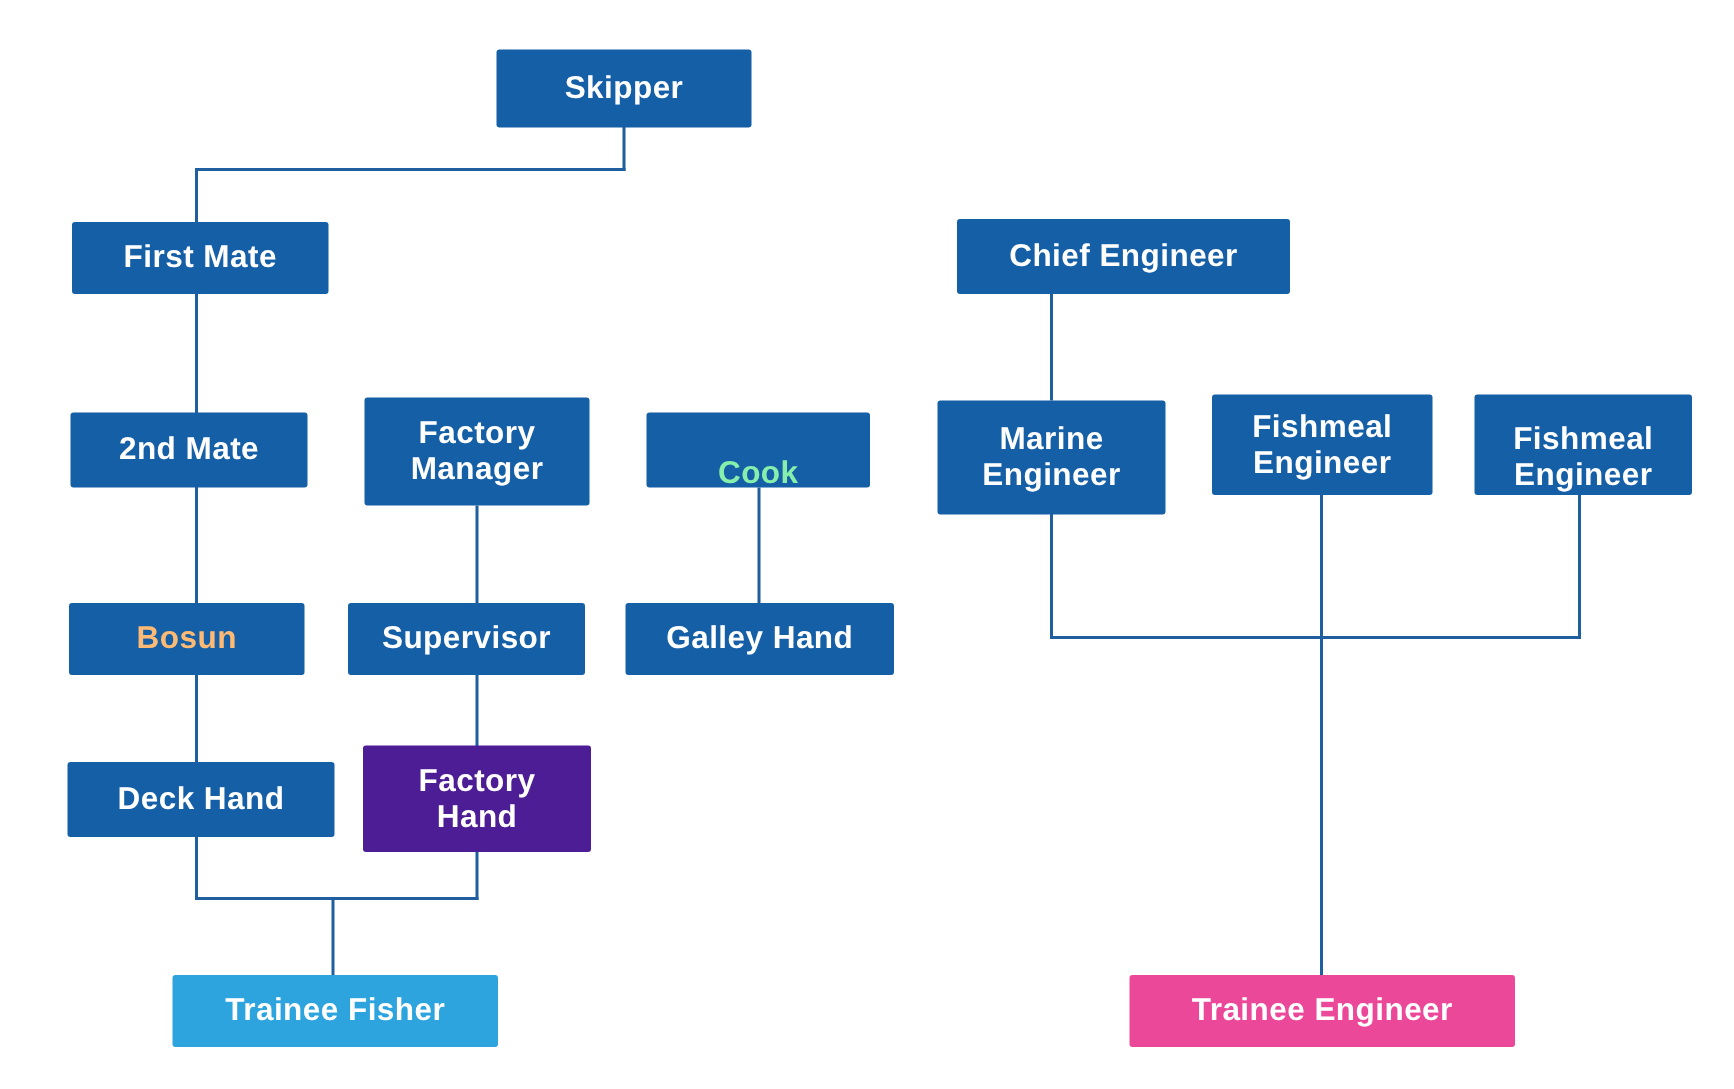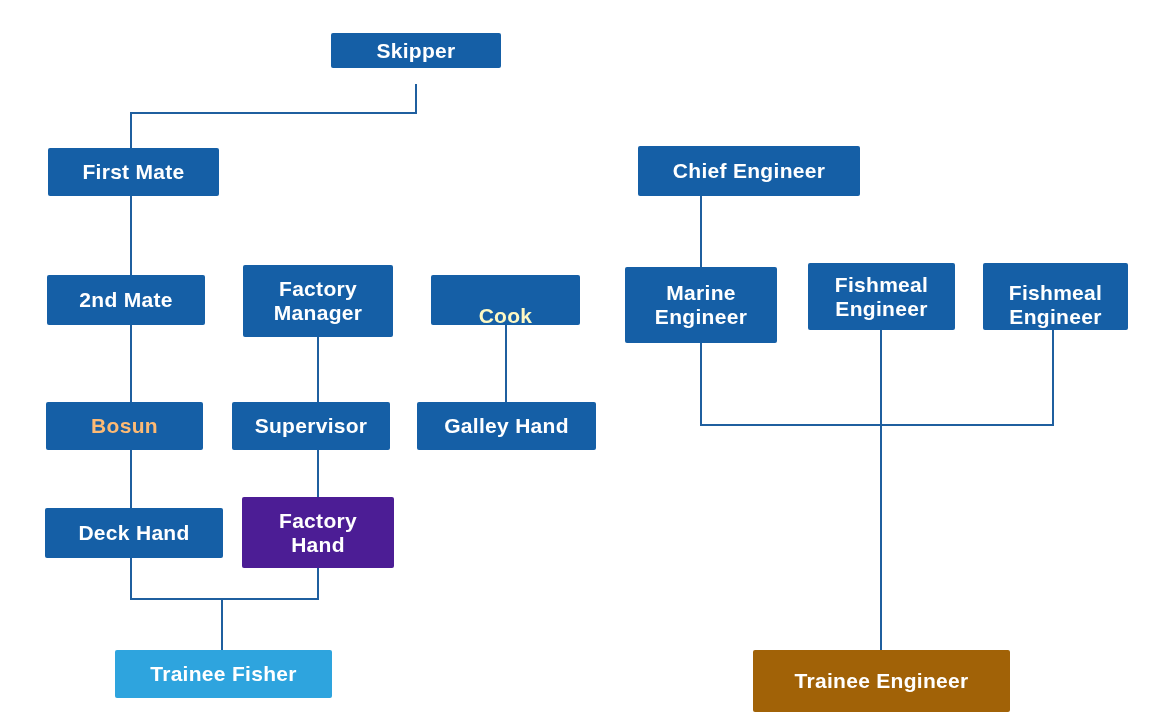--- a/index.html
+++ b/index.html
@@ -52,37 +52,37 @@
       <div class="connector" style="left: 130px; top: 598px; width: 189px; height: 2px; background: rgb(31, 95, 159);"></div>
       <div class="connector" style="left: 221px; top: 598px; width: 2px; height: 52px; background: rgb(31, 95, 159);"></div>
       <div class="connector" style="left: 505px; top: 325px; width: 2px; height: 77px; background: rgb(31, 95, 159);"></div>
       <div class="connector" style="left: 700px; top: 196px; width: 2px; height: 71px; background: rgb(31, 95, 159);"></div>
       <div class="connector" style="left: 700px; top: 331px; width: 2px; height: 95px; background: rgb(31, 95, 159);"></div>
       <div class="connector" style="left: 1052px; top: 330px; width: 2px; height: 96px; background: rgb(31, 95, 159);"></div>
       <div class="connector" style="left: 700px; top: 424px; width: 354px; height: 2px; background: rgb(31, 95, 159);"></div>
       <div class="connector" style="left: 880px; top: 330px; width: 2px; height: 320px; background: rgb(31, 95, 159);"></div>
     </div>
   <div class="layer">
-      <div class="node dark" style="left: 331px; top: 33px; width: 170px; height: 35px; background: rgb(21, 95, 166);">
+      <div class="node dark" style="left: 331px; top: 33px; width: 170px; height: 52px; background: rgb(21, 95, 166);">
         <span style="color: rgb(255, 255, 255);">Skipper</span>
       </div>
       <div class="node dark" style="left: 48px; top: 148px; width: 171px; height: 48px; background: rgb(21, 95, 166);">
         <span style="color: rgb(255, 255, 255);">First Mate</span>
       </div>
       <div class="node dark" style="left: 590px; top: 146px; width: 222px; height: 50px; background: rgb(21, 95, 166); margin-left: 48px;">
         <span style="color: rgb(255, 255, 255);">Chief Engineer</span>
       </div>
       <div class="node dark" style="left: 47px; top: 275px; width: 158px; height: 50px; background: rgb(21, 95, 166);">
         <span style="color: rgb(255, 255, 255);">2nd Mate</span>
       </div>
       <div class="node dark" style="left: 243px; top: 265px; width: 150px; height: 72px; background: rgb(21, 95, 166);">
         <span style="color: rgb(255, 255, 255);">Factory Manager</span>
       </div>
       <div class="node dark" style="left: 431px; top: 275px; width: 149px; height: 50px; background: rgb(21, 95, 166);">
-        <span style="color: #fef9c3; margin-top: 32px;">Cook</span>
+        <span style="color: #86efac; margin-top: 32px;">Cook</span>
       </div>
       <div class="node dark" style="left: 625px; top: 267px; width: 152px; height: 76px; background: rgb(21, 95, 166);">
         <span style="color: rgb(255, 255, 255);">Marine Engineer</span>
       </div>
       <div class="node dark" style="left: 808px; top: 263px; width: 147px; height: 67px; background: rgb(21, 95, 166);">
         <span style="color: rgb(255, 255, 255);">Fishmeal Engineer</span>
       </div>
       <div class="node dark" style="left: 983px; top: 263px; width: 145px; height: 67px; background: rgb(21, 95, 166);">
         <span style="color: rgb(255, 255, 255); margin-top: 17px;">Fishmeal Engineer</span>
       </div>
@@ -97,17 +97,17 @@
       </div>
       <div class="node dark" style="left: 45px; top: 508px; width: 178px; height: 50px; background: rgb(21, 95, 166);">
         <span style="color: rgb(255, 255, 255);">Deck Hand</span>
       </div>
       <div class="node dark" style="left: 242px; top: 497px; width: 152px; height: 71px; background: #4c1d95;">
         <span style="color: rgb(255, 255, 255);">Factory Hand</span>
       </div>
       <div class="node light" style="left: 115px; top: 650px; width: 217px; height: 48px; background: rgb(46, 164, 222);">
         <span style="color: rgb(255, 255, 255);">Trainee Fisher</span>
       </div>
-      <div class="node light" style="left: 753px; top: 650px; width: 257px; height: 62px; background: #a16207;">
+      <div class="node light" style="left: 753px; top: 650px; width: 257px; height: 48px; background: #ec4899;">
         <span style="color: rgb(255, 255, 255);">Trainee Engineer</span>
       </div>
     </div>
 </div>
 
 </body></html>

